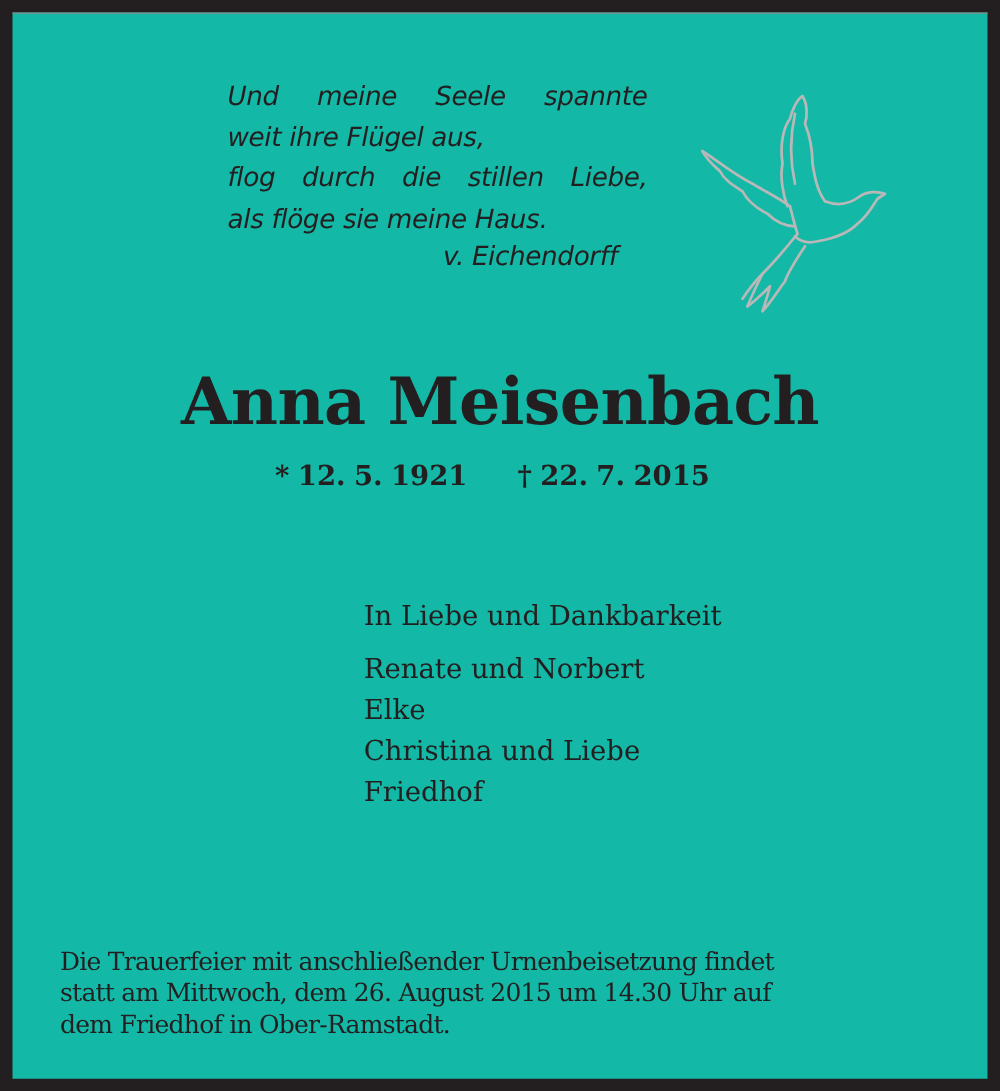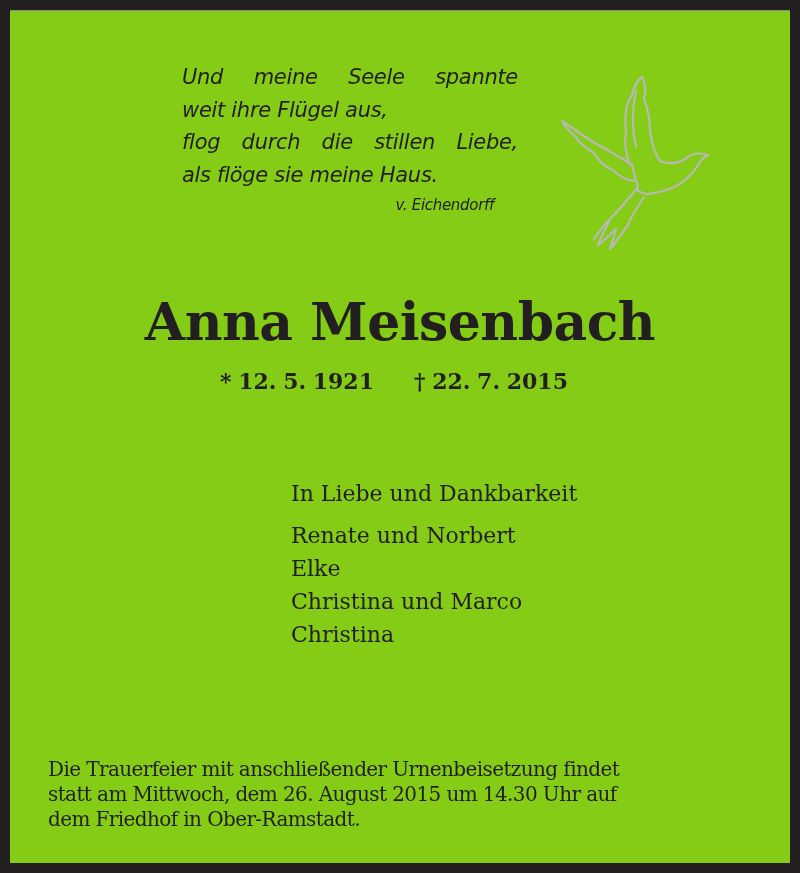--- a/index.html
+++ b/index.html
@@ -1,31 +1,31 @@
 <!DOCTYPE html>
 <html><head>
   <meta charset="utf-8">
   <style>
     html, body { margin: 0; padding: 0; }
     body { width: 800px; height: 873px; background: #231f20; position: relative; overflow: hidden; }
     .page {
       position: absolute; left: 10px; top: 10px; width: 780px; height: 853px;
-      background: #84cc16; color: #231f20;
+      background: #14b8a6; color: #231f20;
       border-top: 1px solid #8a8a8a;
       box-sizing: border-box;
     }
     .poem {
       position: absolute; left: 172px; top: 50px; width: 336px;
       font-family: "DejaVu Sans", sans-serif; font-style: italic;
       font-size: 21px; line-height: 32.5px; color: #231f20;
       letter-spacing: -0.3px;
     }
     .poem .line { display: block; white-space: nowrap; }
     .poem .just { text-align: justify; text-align-last: justify; }
-    .poem .author { display: block; text-align: right; padding-right: 24px; font-size: 15px; line-height: 28px; }
+    .poem .author { display: block; text-align: right; padding-right: 24px; font-size: 21px; line-height: 28px; }
     .dove { position: absolute; left: 548px; top: 58px; width: 156px; height: 185px; }
     .name {
       position: absolute; left: 0; top: 280px; width: 780px; text-align: center;
       font-family: "DejaVu Serif", serif; font-weight: bold; font-size: 52px;
       letter-spacing: -0.5px; color: #231f20;
     }
     .dates {
       position: absolute; left: 0; top: 357px; width: 768px; text-align: center;
       font-family: "DejaVu Serif", serif; font-weight: bold; font-size: 22px; color: #231f20;
       word-spacing: -1px;
@@ -77,22 +77,22 @@
   <div class="name">Anna Meisenbach</div>
 
   <div class="dates">
     <span>* 12. 5. 1921</span><span class="gap"></span><span>† 22. 7. 2015</span>
   </div>
 
   <div class="mourners">
     <span class="intro">In Liebe und Dankbarkeit</span>
     <span class="person">Renate und Norbert</span>
     <span class="person">Elke</span>
-    <span class="person">Christina und Marco</span>
-    <span class="person">Christina</span>
+    <span class="person">Christina und Liebe</span>
+    <span class="person">Friedhof</span>
   </div>
 
   <div class="notice">
     <span class="line">Die Trauerfeier mit anschließender Urnenbeisetzung findet</span>
     <span class="line">statt am Mittwoch, dem 26. August 2015 um 14.30 Uhr auf</span>
     <span class="line">dem Friedhof in Ober-Ramstadt.</span>
   </div>
 
 </div>
 

